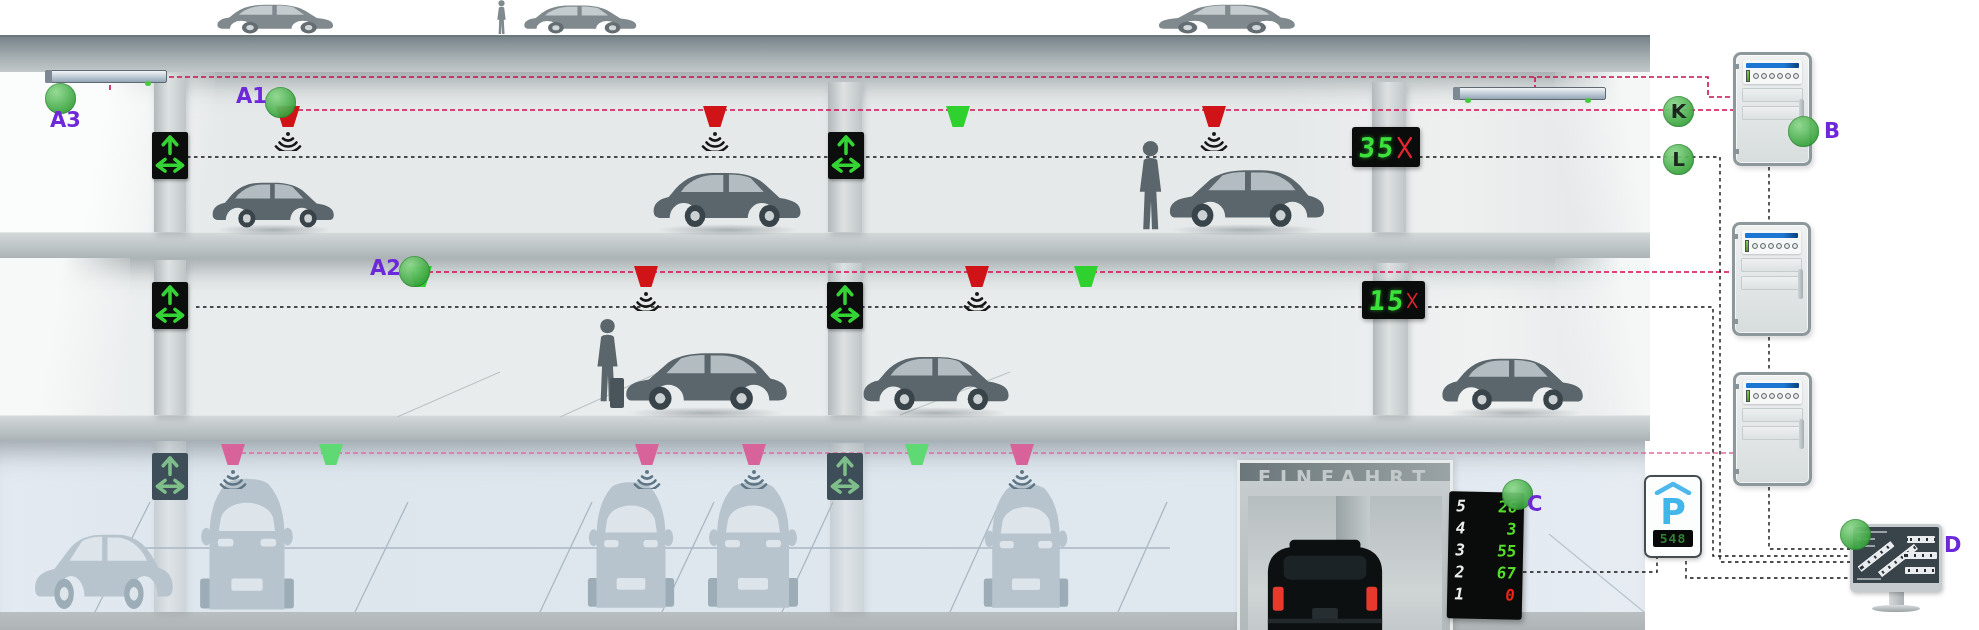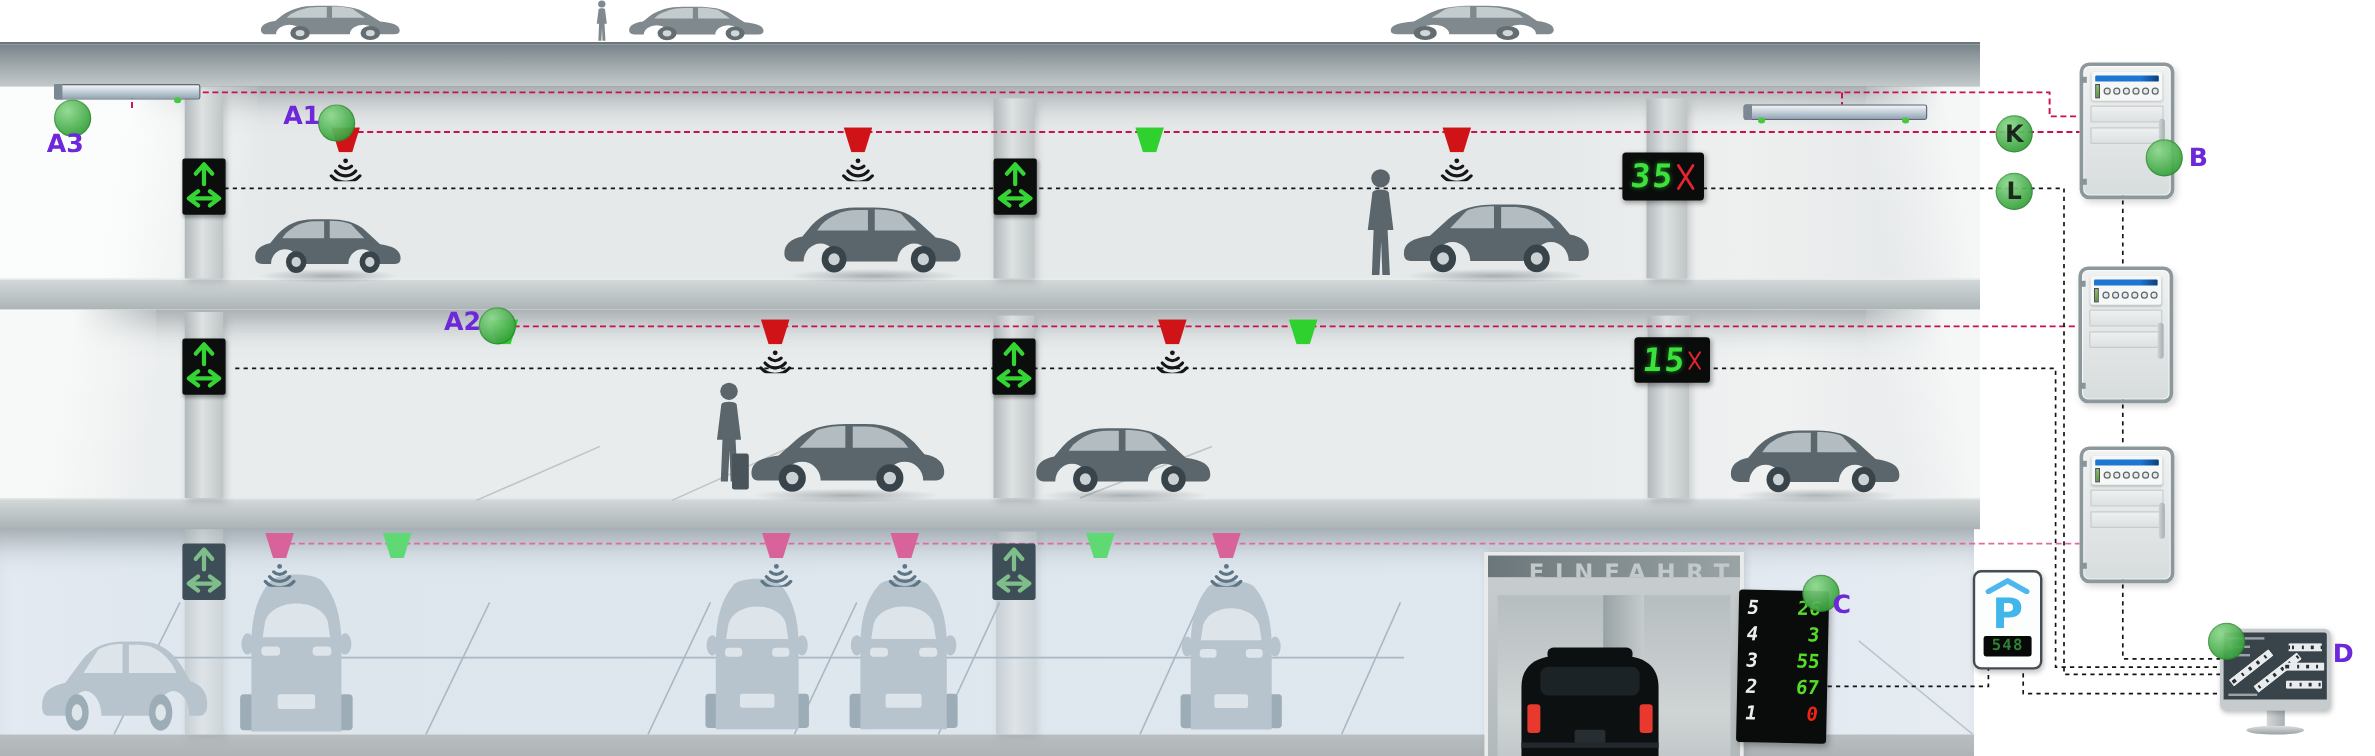--- a/index.html
+++ b/index.html
@@ -57,21 +57,21 @@
   .cab-lcd{width:25px;height:10px;background:linear-gradient(#8ccb52,#4e9a2c);border:1px solid #4a4f52;}
   .cab-keys{display:flex;gap:2px;}
   .cab-keys i{width:4px;height:4px;border-radius:50%;background:#e6eaea;border:1px solid #5f666a;}
   .cab-shelf{height:12px;margin:4px 6px 0;background:linear-gradient(#eef0f0,#dde1e2);border:1px solid #c6cccd;border-radius:1px;}
   .cab-handle{position:absolute;right:5px;top:44px;width:5px;height:30px;
     background:linear-gradient(90deg,#cfd5d6,#a5adb0);border-radius:3px;}
   
   .einfahrt{left:1237px;top:460px;width:210px;height:170px;border:3px solid #e9ebeb;border-bottom:none;
     background:linear-gradient(180deg,#c9cfd0,#b2b9ba);box-shadow:2px 0 6px rgba(80,90,95,.2);}
   .eband{height:18px;background:linear-gradient(90deg,#6b767a,#9aa4a6);color:#c3c9ca;font-weight:bold;
-    font-size:19px;letter-spacing:9px;text-align:right;line-height:28px;padding-left:18px;overflow:hidden;}
+    font-size:19px;letter-spacing:9px;text-align:left;line-height:28px;padding-left:18px;overflow:hidden;}
   .einner{position:absolute;left:8px;right:8px;top:33px;bottom:0;
     background:linear-gradient(180deg,#b7bebf 0%,#cfd4d5 70%,#c2c8c9 100%);}
   .epillar{position:absolute;left:88px;top:0;width:34px;height:100%;
     background:linear-gradient(90deg,#98a2a4,#c6cccd);}
   .cpanel{left:1448px;top:492px;width:61px;height:119px;background:#0a0c0c;border-radius:3px;
     transform:rotate(1.2deg);padding:4px 7px;box-shadow:2px 3px 5px rgba(0,0,0,.3);}
   .crow{display:flex;justify-content:space-between;height:22px;line-height:22px;
     font-family:"DejaVu Sans Mono","Liberation Mono",monospace;font-weight:bold;font-size:16px;}
   .clv{color:#eceeee;transform:skewX(-9deg);}
   .cval{color:#54dd28;transform:skewX(-6deg);}
@@ -565,21 +565,21 @@
       <div class="abs badge" style="left: 399px; top: 256px;"></div>
       <div class="abs badge" style="left: 1663px; top: 96px;">
         <span>K</span>
       </div>
       <div class="abs badge" style="left: 1663px; top: 144px;">
         <span>L</span>
       </div>
       <div class="abs badge" style="left: 1788px; top: 116px;"></div>
       <div class="abs badge" style="left: 1502px; top: 479px;"></div>
       <div class="abs badge" style="left: 1840px; top: 519px;"></div>
-      <div class="abs dlabel" style="left: 39px; top: 108px;">A3</div>
+      <div class="abs dlabel" style="left: 50px; top: 108px;">A3</div>
       <div class="abs dlabel" style="left: 236px; top: 84px;">A1</div>
       <div class="abs dlabel" style="left: 370px; top: 256px;">A2</div>
       <div class="abs dlabel" style="left: 1824px; top: 119px;">B</div>
       <div class="abs dlabel" style="left: 1527px; top: 492px;">C</div>
       <div class="abs dlabel" style="left: 1944px; top: 533px;">D</div>
     </div>
 
 </div>
 
 </body></html>

